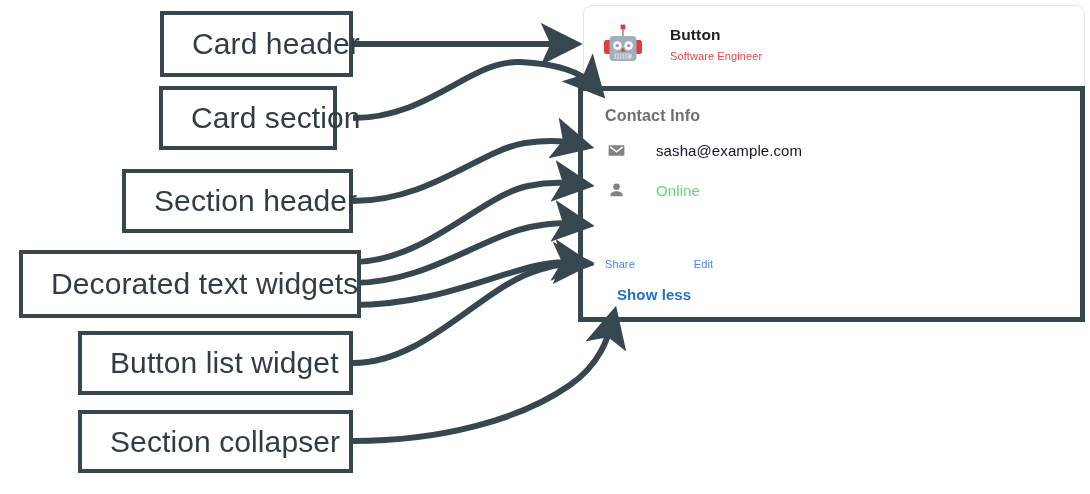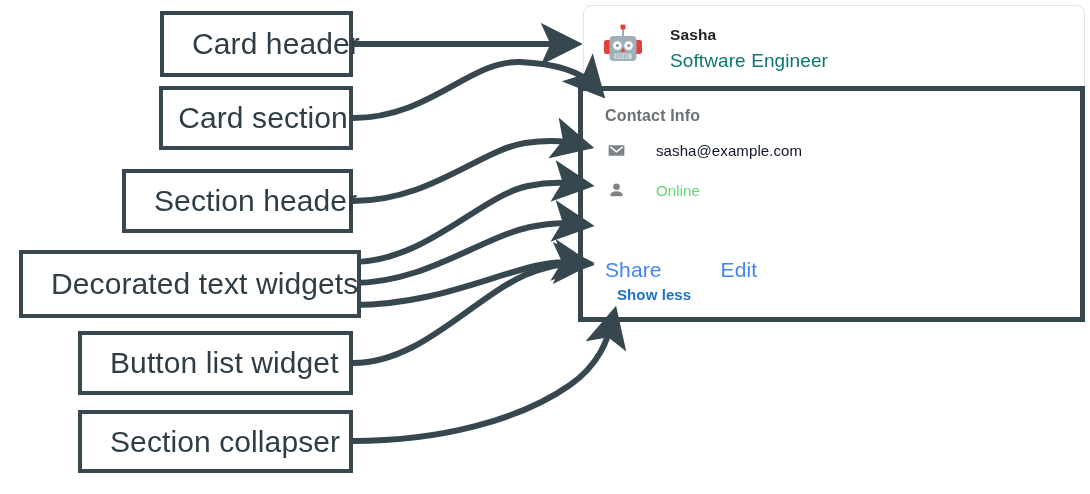--- a/index.html
+++ b/index.html
@@ -43,21 +43,21 @@
   #avatar{
     position:absolute;left:16px;top:15px;width:46px;height:46px;
   }
   #card-title{
     position:absolute;left:86px;top:20px;
     font-size:15.5px;font-weight:bold;color:#202124;
     letter-spacing:0.1px;
   }
   #card-sub{
     position:absolute;left:86px;top:44px;
-    font-size:19px;color:#0f766e;letter-spacing:0.1px;
+    font-size:11px;color:#ef4444;letter-spacing:0.1px;
   }
 
   
   #card-section{
     position:absolute;
     left:578px;top:86px;width:507px;height:236px;
     border:5px solid #37474f;
     background:#ffffff;
     box-sizing:border-box;
     z-index:12;
@@ -81,21 +81,21 @@
     font-size:15px;color:#0f172a;letter-spacing:0.1px;white-space:nowrap;
   }
   .row .txt.green{color:#5fd873;}
 
   #row-email{top:48px;}
   #row-status{top:88px;}
   #row-phone{top:128px;}
 
   #btnrow{position:absolute;left:22px;top:167px;display:flex;align-items:center;}
   #btnrow .btn{
-    font-size:21px;color:#4285f4;font-weight:normal;letter-spacing:0.1px;
+    font-size:11px;color:#4285f4;font-weight:normal;letter-spacing:0.1px;
     cursor:pointer;
   }
   #btnrow .btn.b2{margin-left:59px;}
   #collapser{
     position:absolute;left:34px;top:195px;
     font-size:15px;color:#1a73c8;font-weight:bold;letter-spacing:0.1px;
     cursor:pointer;
   }
 
   
@@ -128,21 +128,21 @@
         <rect x="14.2" y="32.6" width="17.6" height="5.2" rx="1" fill="#cfd8de"></rect>
         <g fill="#9fb0bb">
           <rect x="16.3" y="33.2" width="1.2" height="4"></rect>
           <rect x="18.9" y="33.2" width="1.2" height="4"></rect>
           <rect x="21.5" y="33.2" width="1.2" height="4"></rect>
           <rect x="24.1" y="33.2" width="1.2" height="4"></rect>
           <rect x="26.7" y="33.2" width="1.2" height="4"></rect>
         </g>
       </svg>
     </div>
-    <div id="card-title">Sasha</div>
+    <div id="card-title">Button</div>
     <div id="card-sub">Software Engineer</div>
   </div>
 
   <div id="card-section">
 
     <div id="section-header">Contact Info</div>
 
     <div class="row" id="row-email">
       <span class="ico">
         <svg viewBox="0 0 20 20" width="19" height="19">
@@ -168,21 +168,21 @@
       <span class="btn b1">Share</span>
       <span class="btn b2">Edit</span>
     </div>
 
     <div id="collapser">Show less</div>
   </div>
 
   <div class="lbl" id="lbl-0" style="left: 160px; top: 11px; width: 193px; height: 66px;">
       <span>Card header</span>
     </div>
-  <div class="lbl" id="lbl-1" style="left: 159px; top: 86px; width: 194px; height: 64px; justify-content: center;">
+  <div class="lbl" id="lbl-1" style="left: 159px; top: 86px; width: 178px; height: 64px;">
       <span>Card section</span>
     </div>
   <div class="lbl" id="lbl-2" style="left: 122px; top: 169px; width: 231px; height: 64px;">
       <span>Section header</span>
     </div>
   <div class="lbl" id="lbl-3" style="left: 19px; top: 250px; width: 342px; height: 68px;">
       <span>Decorated text widgets</span>
     </div>
   <div class="lbl" id="lbl-5" style="left: 78px; top: 410px; width: 275px; height: 63px;">
       <span>Section collapser</span>

